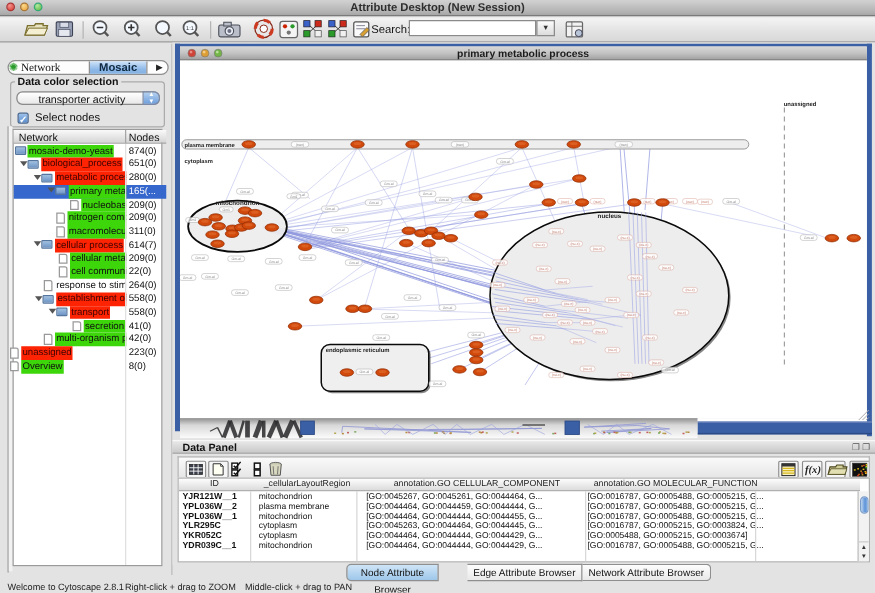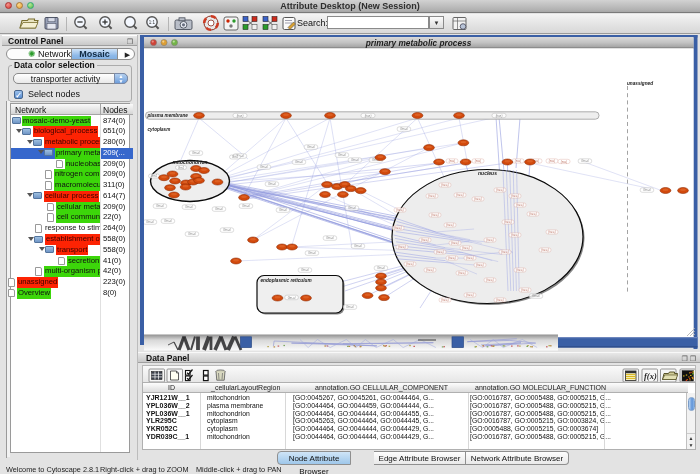--- a/index.html
+++ b/index.html
@@ -18,21 +18,21 @@
   background:linear-gradient(#f4f4f4,#e2e2e2 60%,#d8d8d8);
   border-bottom:1px solid #9a9a9a; }
 .sep { position:absolute; top:3px; width:1px; height:14px; background:#b5b5b5; }
 
 #cpanel { left:2px; top:35px; width:136px; height:425px; background:#e3e3e3; border-right:1px solid #bcbcbc;}
 #cphead { left:0px; top:0px; width:135px; height:11px;
   background:linear-gradient(#e8e8e8,#c9c9c9); border-top:1px solid #fff; border-bottom:1px solid #9f9f9f;
   font-size:8.5px; font-weight:bold; color:#111; padding-left:6px; line-height:10px;}
 #tabs { left:4px; top:13px; width:129px; height:12px; background:#fdfdfd;
   border:1px solid #8e8e8e; border-radius:6px; overflow:hidden; font-size:9px; }
-#tabs .tn { position:absolute; left:0; top:0; width:64px; height:12px; text-align:right; line-height:11px; color:#111;}
+#tabs .tn { position:absolute; left:0; top:0; width:64px; height:12px; text-align:left; line-height:11px; color:#111;font-family:Liberation Serif, serif;}
 #tabs .tm { position:absolute; left:64px; top:0; width:47px; height:12px; text-align:center; line-height:11px;
   font-weight:bold; color:#102a43; background:linear-gradient(#cfe3f8,#8db8e8 55%,#7fadde);
   border-left:1px solid #8e8e8e; border-right:1px solid #8e8e8e;}
 #tabs .ta { position:absolute; left:112px; top:0; width:17px; height:12px; line-height:11px; text-align:center; font-size:7px; color:#222;}
 #groupbox { left:6px; top:30px; width:124px; height:37px; border:1px solid #ababab; border-radius:3px; }
 #grouplab { left:10px; top:25px; font-size:8.5px; font-weight:bold; color:#111; background:#e3e3e3; padding:0 2px; z-index:3;}
 #combo { left:11px; top:38px; width:115px; height:11px; background:linear-gradient(#ffffff,#e8e8e8);
   border:1px solid #8a8a8a; border-radius:5px; font-size:8.5px; line-height:10px; color:#111; text-align:center; padding-right:10px;}
 #combocap { left:112px; top:38px; width:14px; height:11px; border-radius:0 5px 5px 0;
   background:linear-gradient(#b4d0f0,#6f9fdc); border:1px solid #7a8aa8; color:#fff; font-size:5px; line-height:5px; text-align:center;}
@@ -135,21 +135,20 @@
 <line x1="453" y1="7" x2="466" y2="7" stroke="#666" stroke-width="0.7"></line>
 <line x1="457.5" y1="3.5" x2="457.5" y2="15.5" stroke="#666" stroke-width="0.7"></line>
 <circle cx="463" cy="12.5" r="2.8" fill="#b8c4d8" stroke="#445" stroke-width="0.8"></circle>
       </svg>
     <div class="abs" style="left:297px;top:4px;font-size:9px;color:#111;">Search:</div>
     <div class="abs" style="left:327px;top:2px;width:102px;height:13px;background:#fff;border:1px solid #8a8a8a;"></div>
     <div class="abs" style="left:429px;top:2px;width:15px;height:13px;background:linear-gradient(#fcfcfc,#dcdcdc);border:1px solid #8a8a8a;text-align:center;font-size:6px;line-height:12px;color:#333;">▼</div>
   </div>
 
   <div class="abs" id="cpanel">
-    <div class="abs" id="cphead">Control Panel<span style="position:absolute;right:4px;top:1px;font-weight:normal;font-size:7px;color:#555;">❐</span></div>
     <div class="abs" id="tabs">
       <div class="tn"><span style="color:#2a9c2a;">✺</span> Network</div>
       <div class="tm">Mosaic</div>
       <div class="ta">▶</div>
     </div>
     <div class="abs" id="grouplab">Data color selection</div>
     <div class="abs" id="groupbox"></div>
     <div class="abs" id="combo">transporter activity</div>
     <div class="abs" id="combocap">▲<br>▼</div>
     <div class="abs" id="check">✓</div>
@@ -177,21 +176,21 @@
 <div class="trow" style="top:33.0px;">
             <div class="arw" style="left:16px;"></div>
             <div class="fold" style="left:22px;"></div>
             <div class="tlab rr" style="left:33px;max-width:57px;">metabolic process</div>
             <div class="tnum" style="">280(0)</div>
           </div>
 <div class="trow" style="top:43.8px;background:#3667cc;">
             <div class="arw" style="left:27px;"></div>
             <div class="fold" style="left:33px;"></div>
             <div class="tlab gg" style="left:44px;max-width:46px;">primary metabo</div>
-            <div class="tnum" style="color:#fff;">209(...</div>
+            <div class="tnum" style="color:#fff;">165(...</div>
           </div>
 <div class="trow" style="top:54.6px;">
             <div class="doc" style="left:45px;"></div>
             <div class="tlab gg" style="left:54px;max-width:36px;">nucleobase-</div>
             <div class="tnum" style="">209(0)</div>
           </div>
 <div class="trow" style="top:65.3px;">
             <div class="doc" style="left:34px;"></div>
             <div class="tlab gg" style="left:43px;max-width:47px;">nitrogen compo</div>
             <div class="tnum" style="">209(0)</div>
@@ -258,21 +257,21 @@
         <div style="position:absolute;left:89px;top:11px;width:1px;height:337px;background:#e0e0e0;"></div>
     </div>
   </div>
 
   <div class="abs" id="statusbar">
     <span class="abs" style="left:6px;top:0;">Welcome to Cytoscape 2.8.1</span>
     <span class="abs" style="left:100px;top:0;">Right-click + drag to ZOOM</span>
     <span class="abs" style="left:196px;top:0;">Middle-click + drag to PAN</span>
   </div>
 
-  <div class="abs" id="desktop" style="left:138px;top:34px;width:562px;height:318px;background:#e3e3e3;font-style:italic;">
+  <div class="abs" id="desktop" style="left:138px;top:34px;width:562px;height:318px;background:#e3e3e3;">
     <svg class="abs" style="left:0;top:0" width="562" height="318" id="netsvg">
         <rect x="2" y="1" width="557.5" height="2.5" fill="#3a5fa5"></rect>
 <rect x="2" y="1" width="4" height="310" fill="#3a5fa5"></rect>
 <rect x="555.5" y="1" width="4" height="314" fill="#3a5fa5"></rect>
 <rect x="420" y="303" width="139.5" height="10.5" fill="#3a5fa5"></rect>
 <rect x="420" y="303" width="139.5" height="1.2" fill="#6d86bd"></rect>
 <rect x="420" y="312.3" width="139.5" height="1.2" fill="#2c4a86"></rect>
 <defs>
           <linearGradient id="tb" x1="0" y1="0" x2="0" y2="1">
             <stop offset="0" stop-color="#d9d9d9"></stop>

